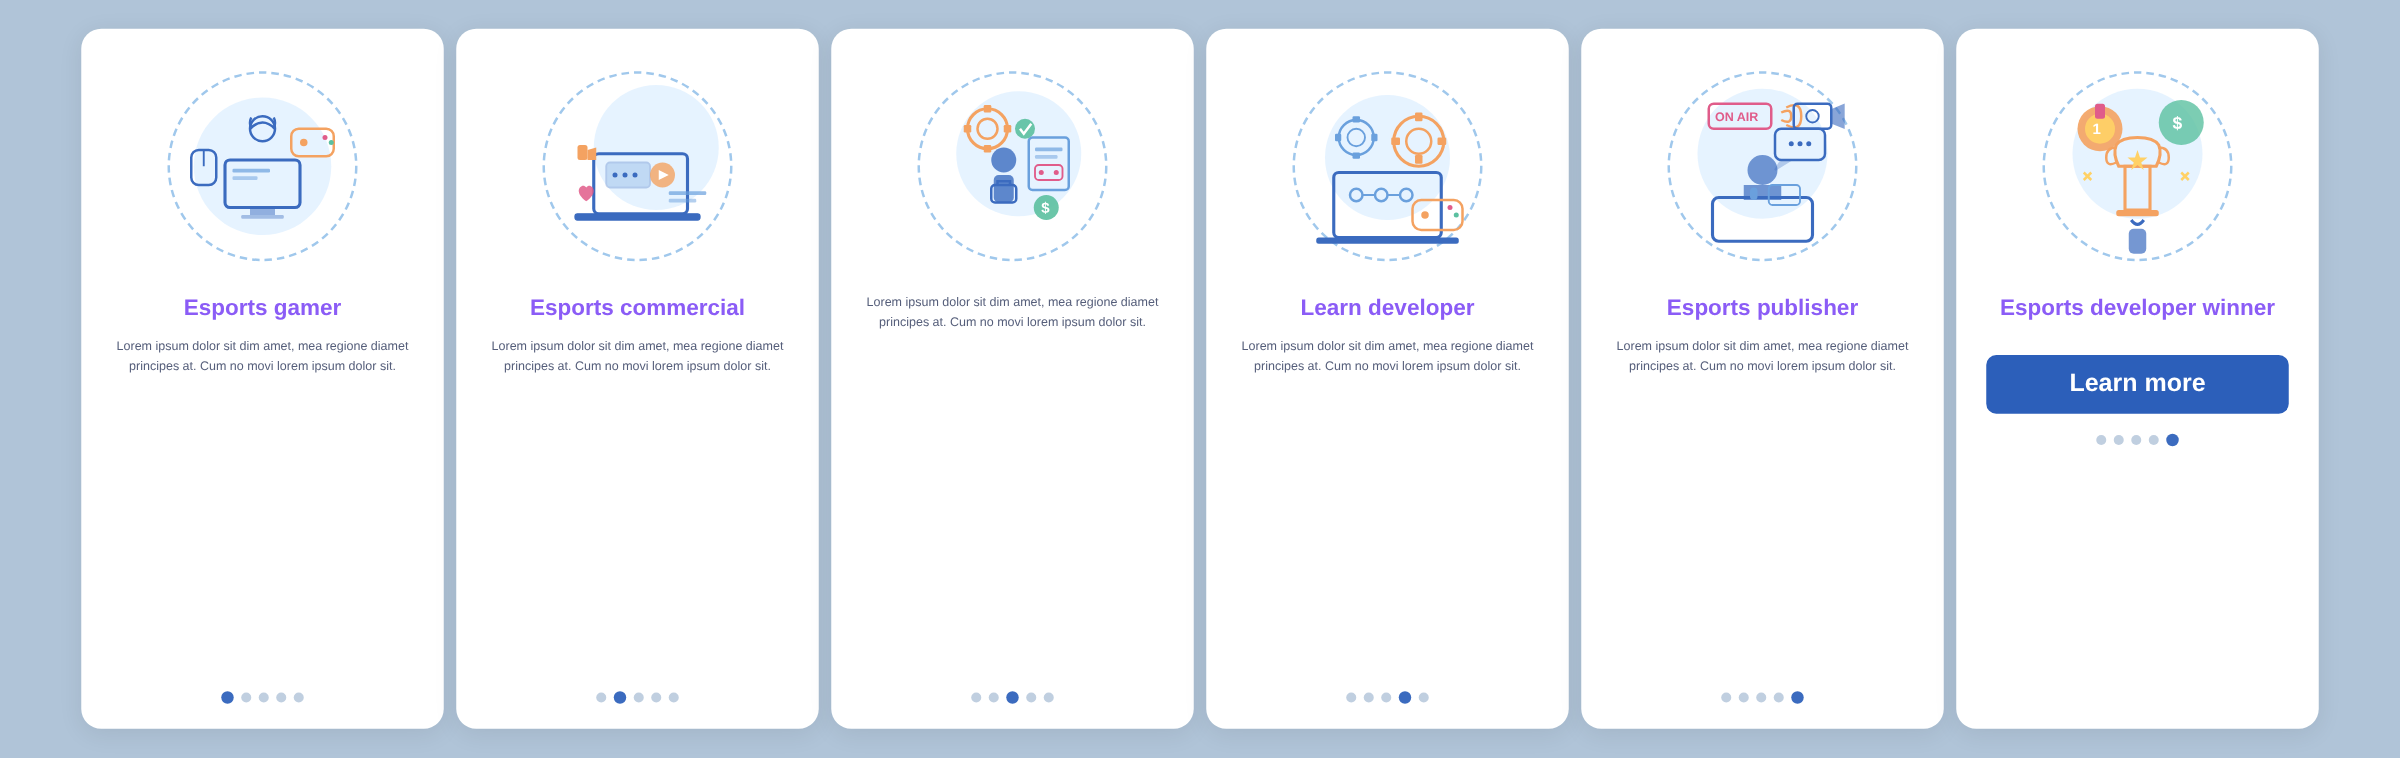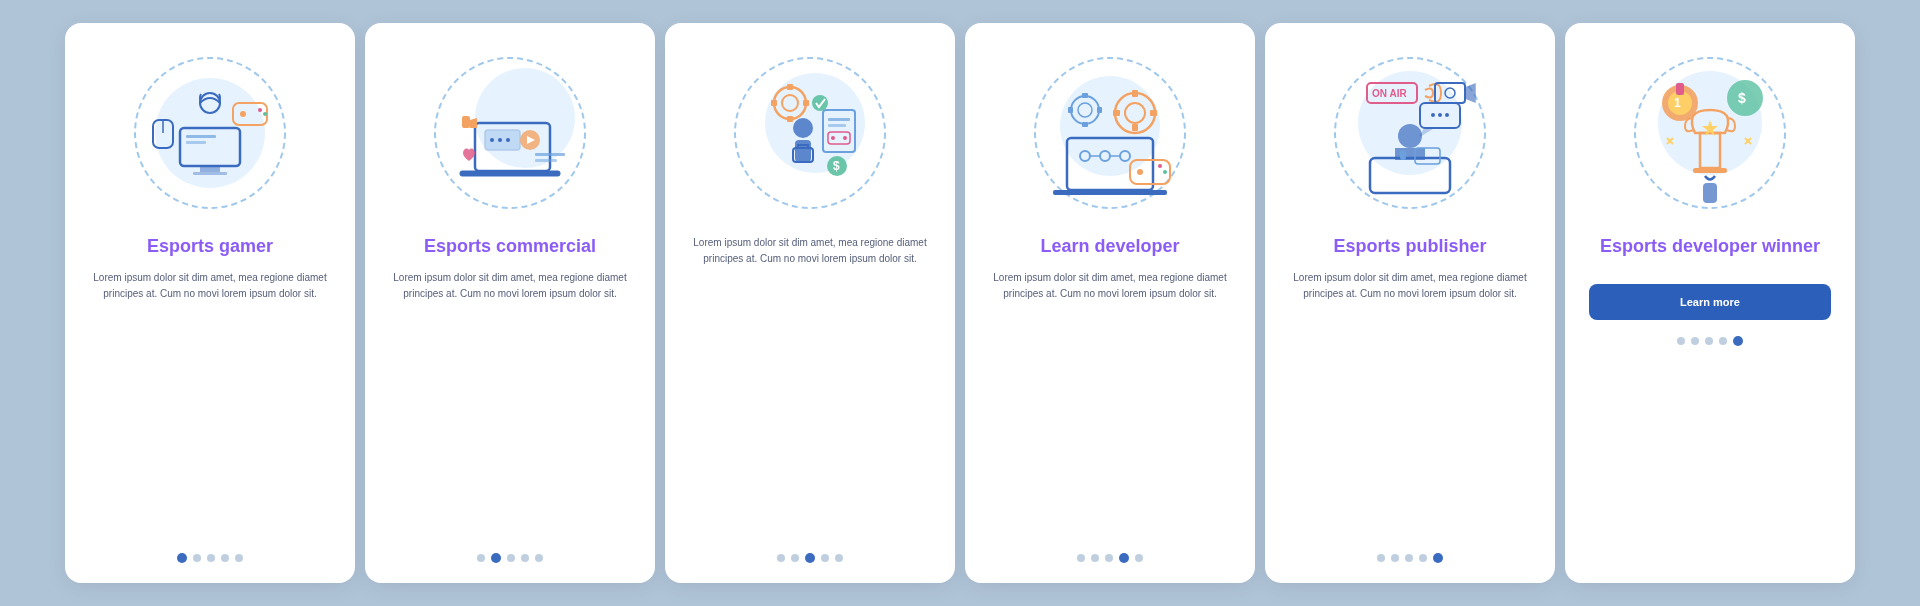--- a/index.html
+++ b/index.html
@@ -86,21 +86,21 @@
       width: 10px;
       height: 10px;
     }
 
     .learn-more-btn {
       background: #2c5fba;
       color: #fff;
       border: none;
       border-radius: 8px;
       padding: 12px 32px;
-      font-size: 11px;
+      font-size: 20px;
       font-weight: 600;
       cursor: pointer;
       margin-top: 14px;
       width: 100%;
     }
 
     
     .card-svg {
       width: 170px;
       height: 170px;

